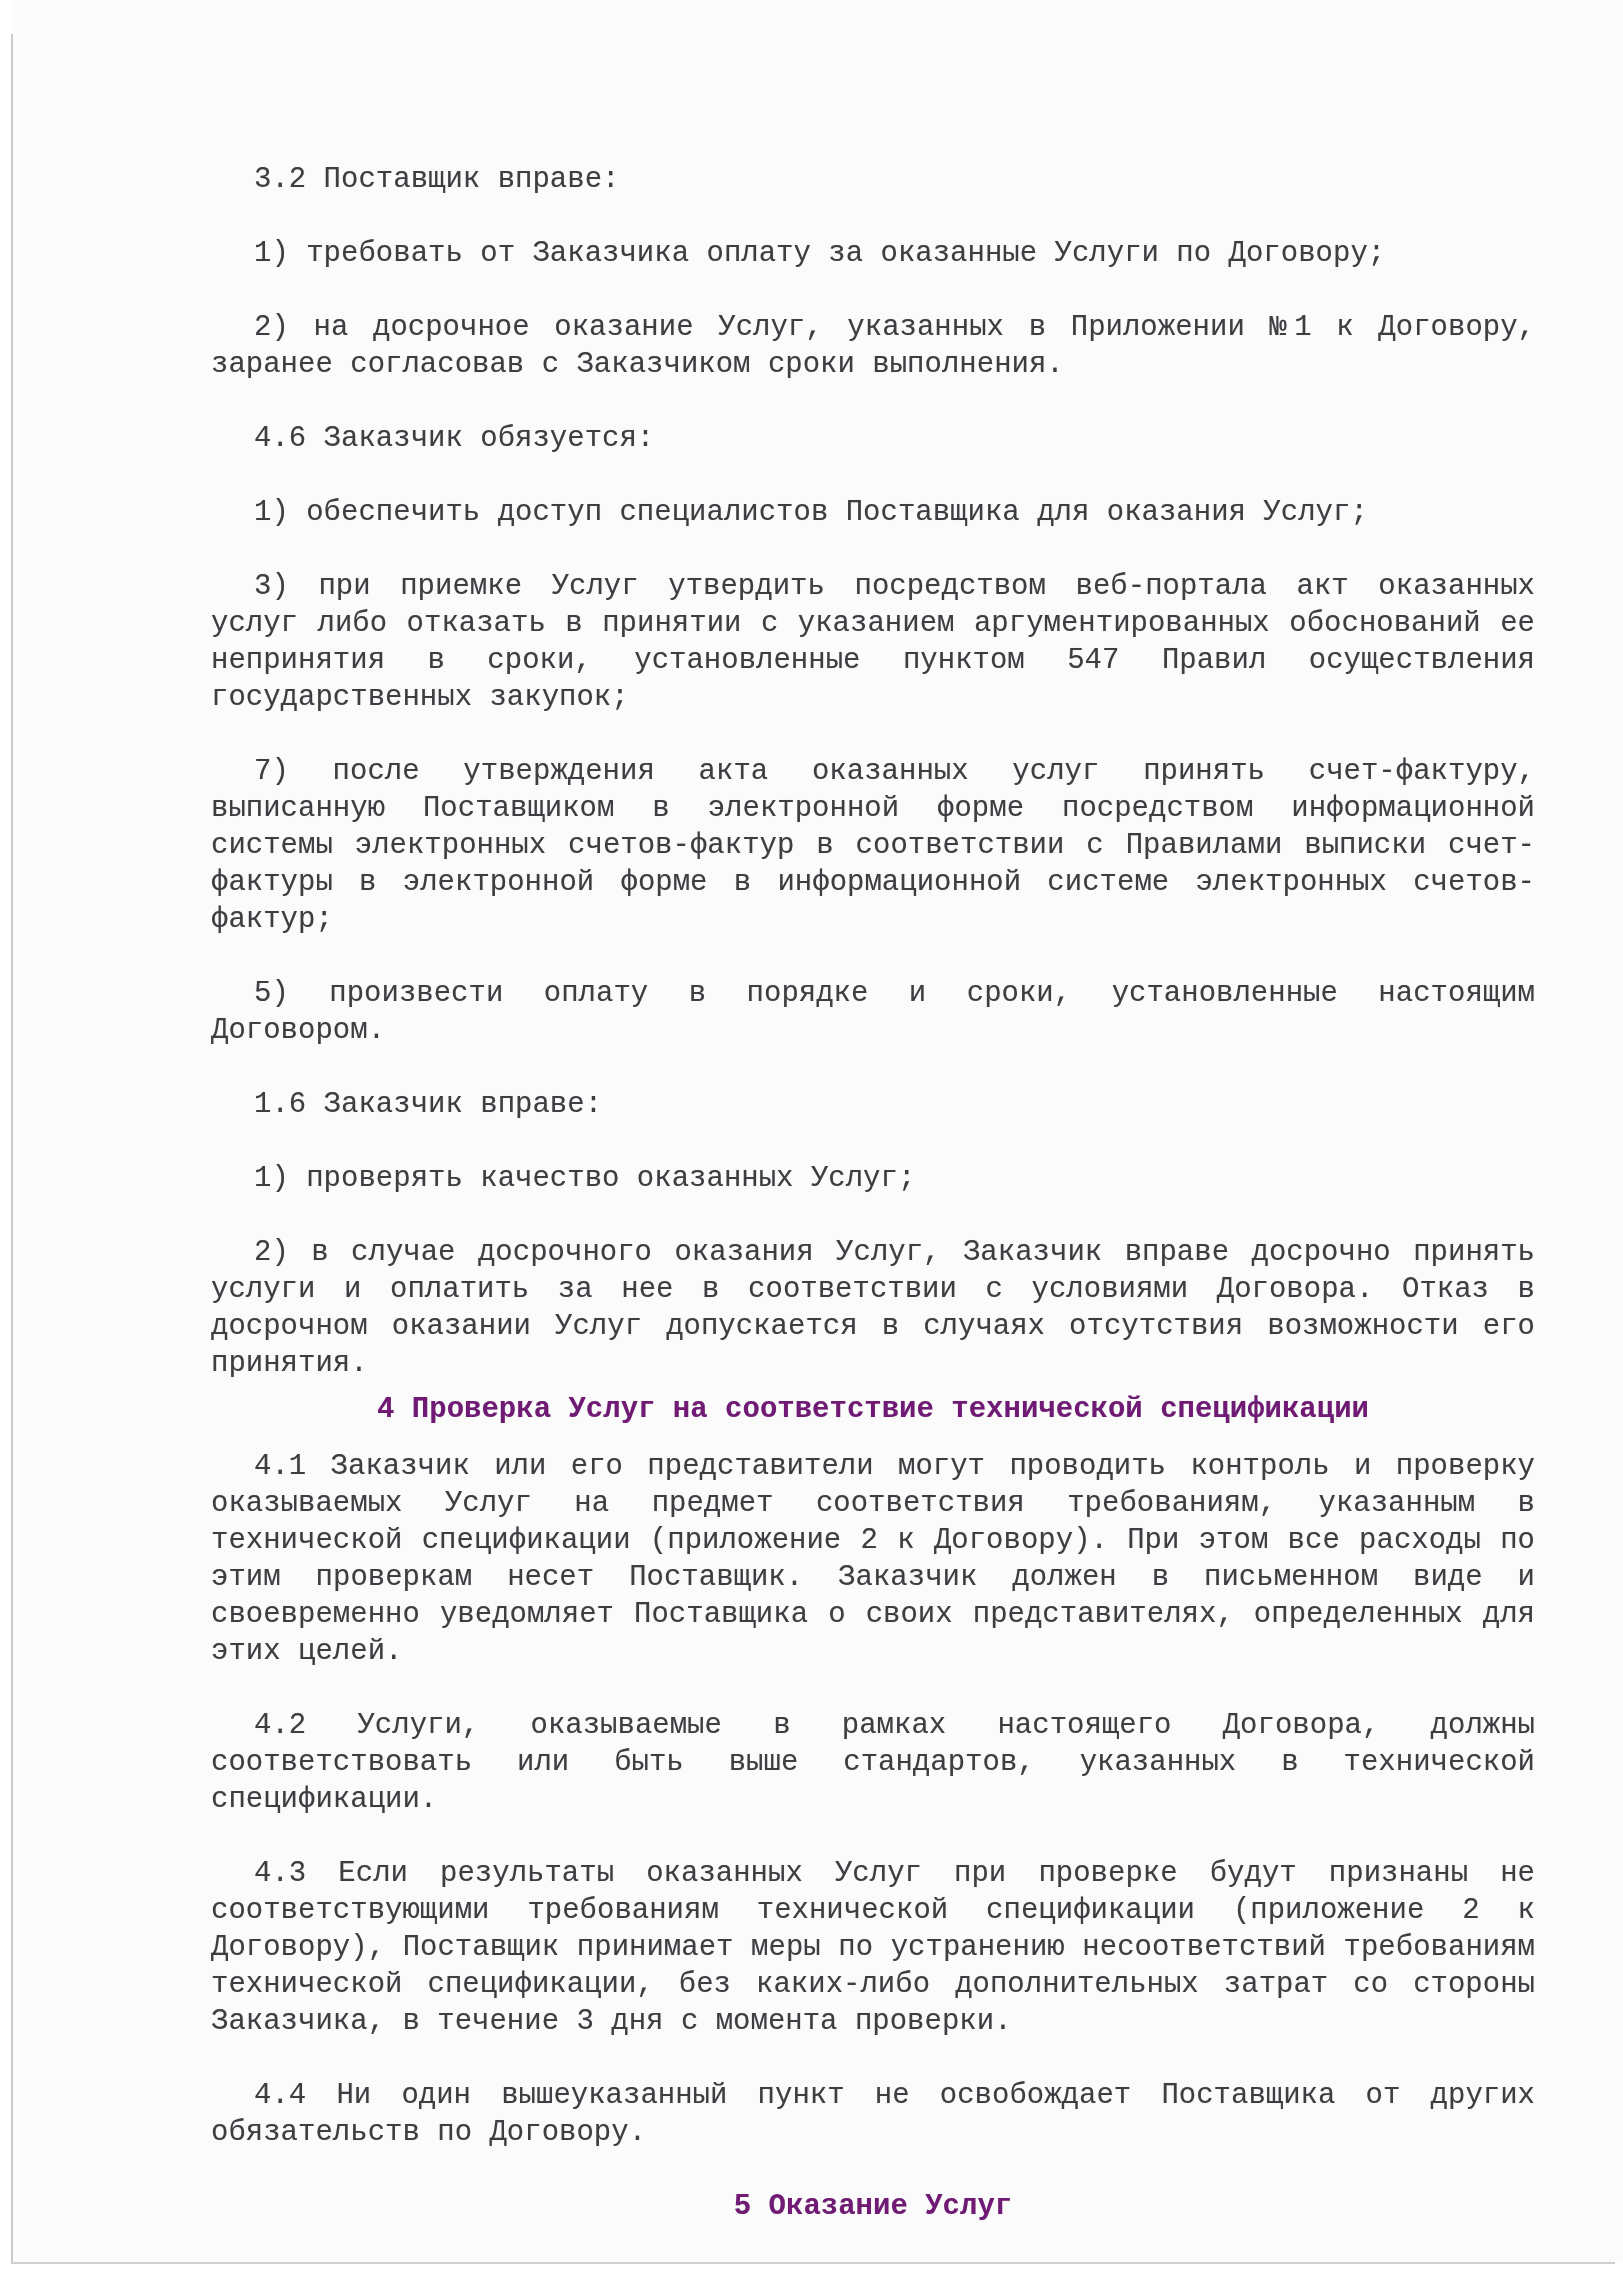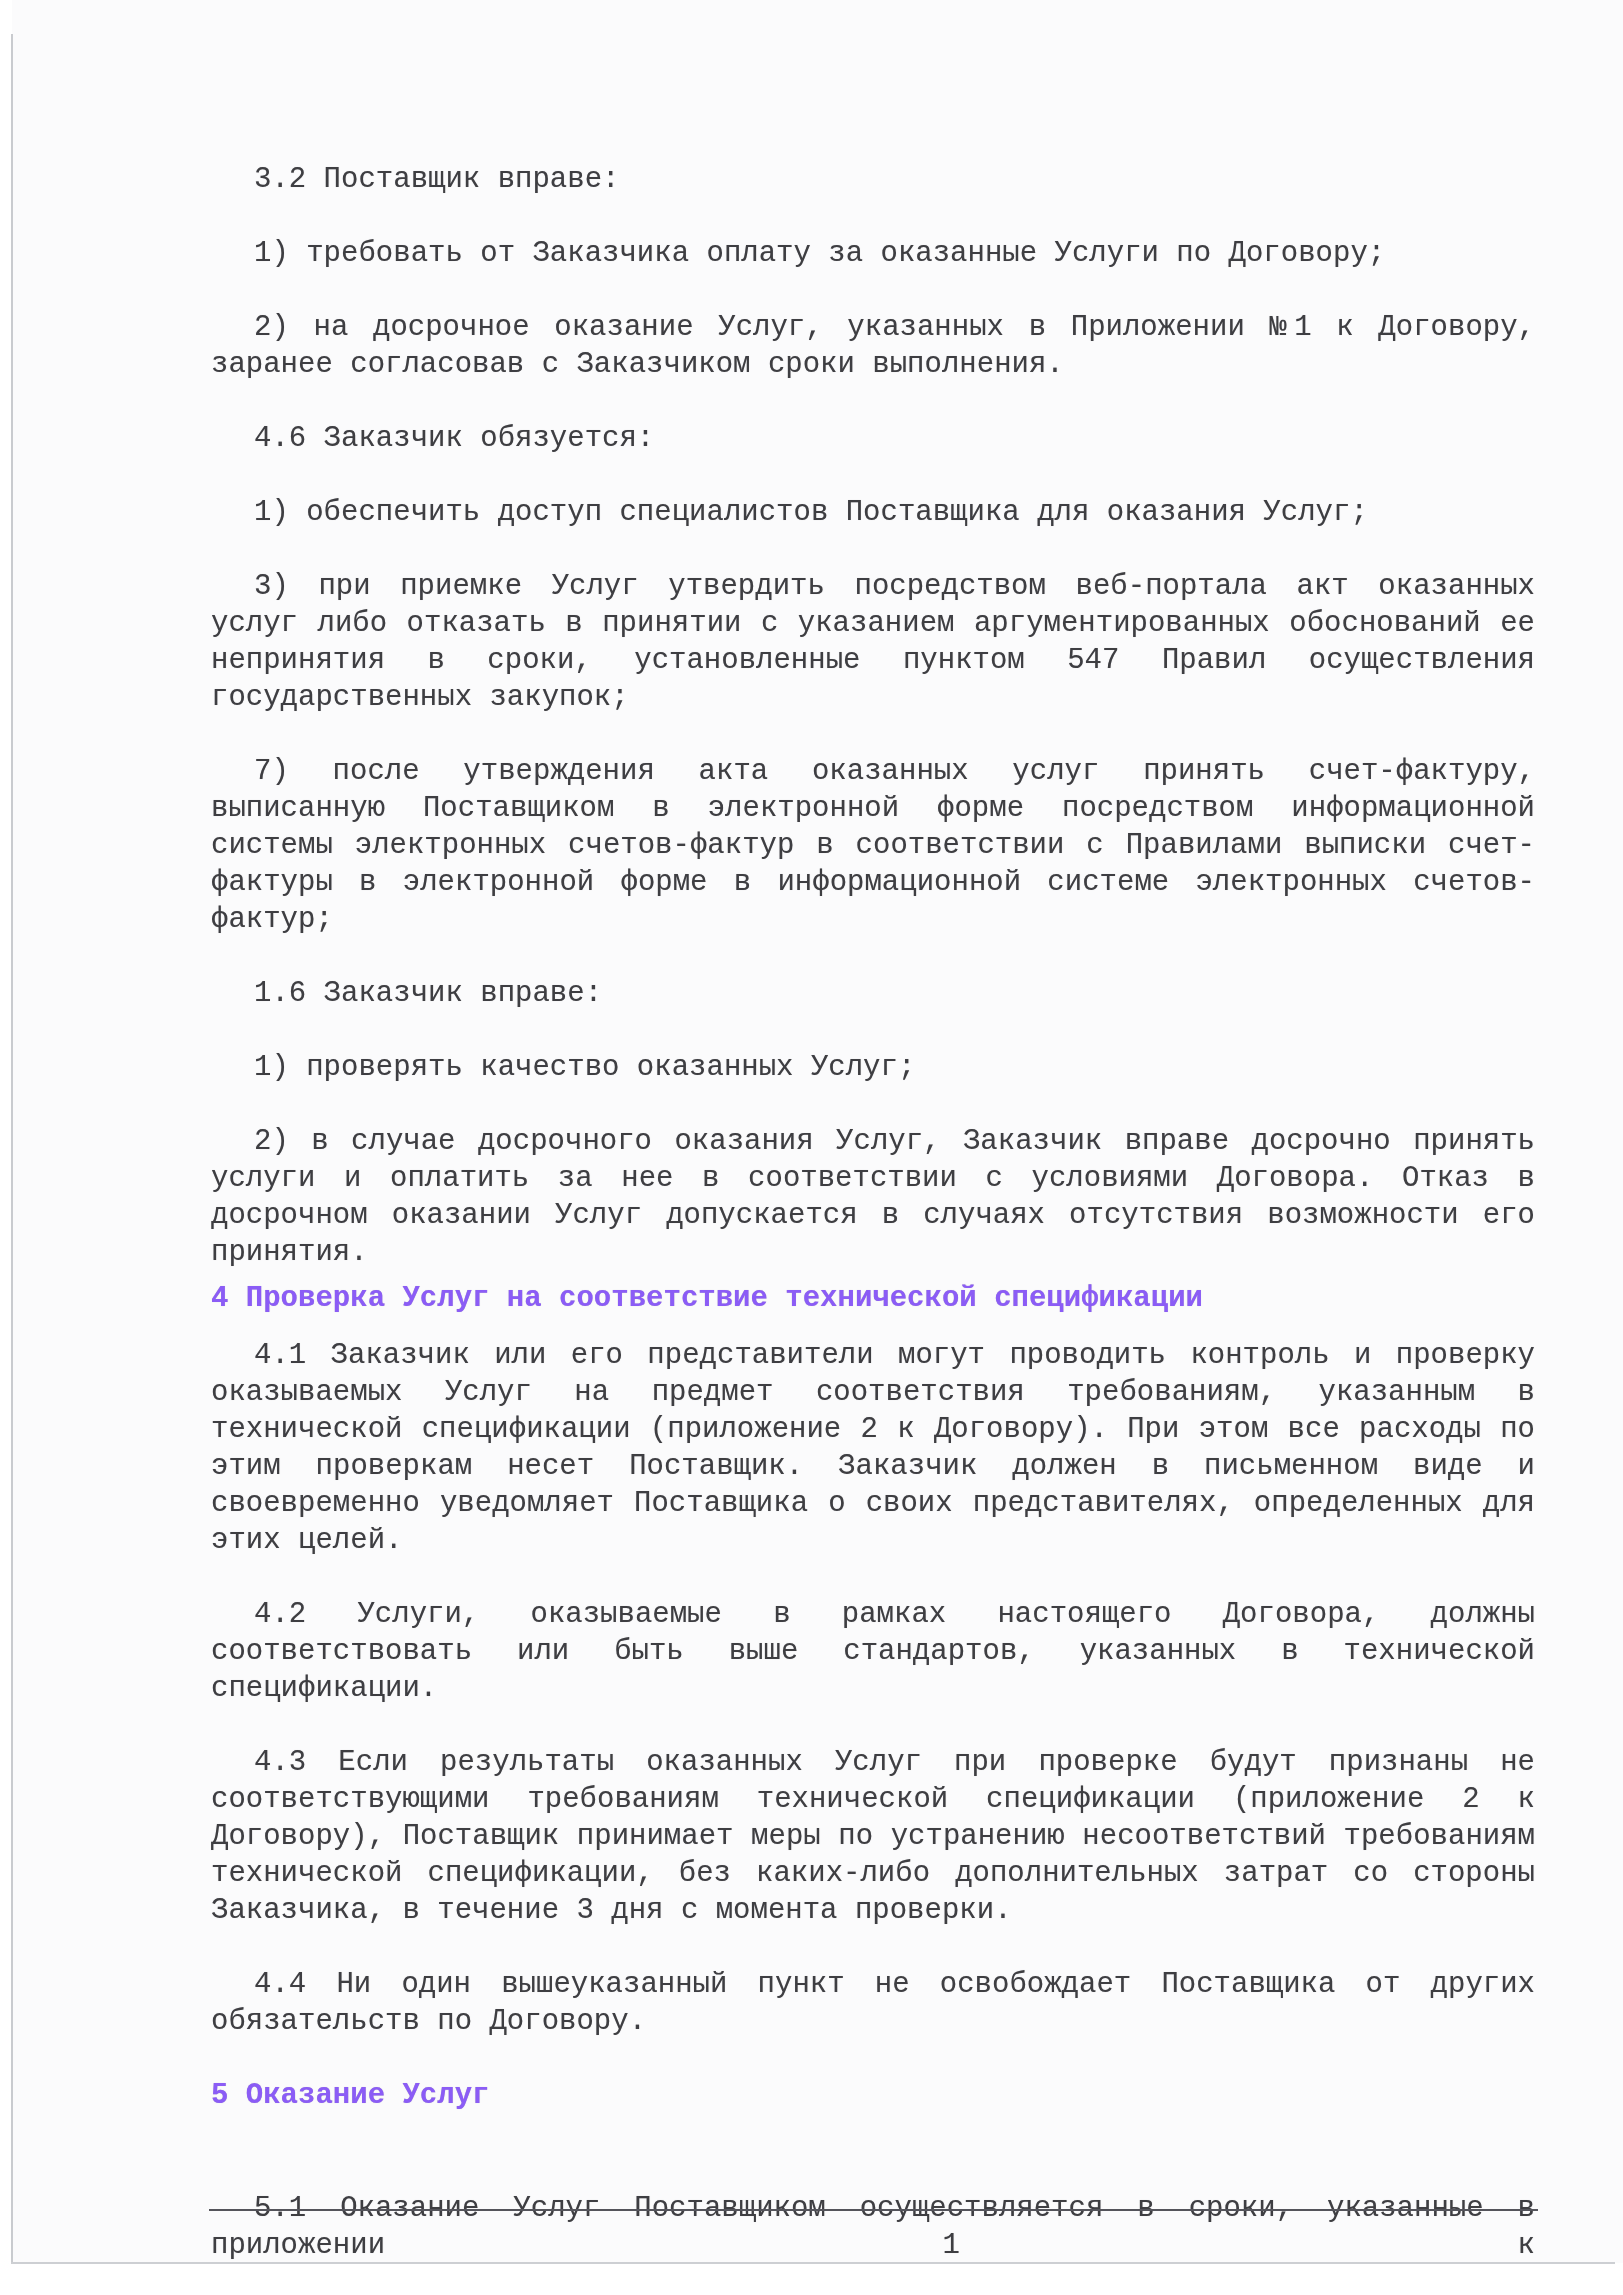--- a/index.html
+++ b/index.html
@@ -44,22 +44,23 @@
   }
   .content p {
     margin: 0 0 37px 0;
     text-indent: 43px;
     font-family: Liberation Mono, monospace;
   }
   .content p.tight { margin-bottom: 9.2px; }
   .content .heading {
     margin: 0 0 19.6px 0;
     text-indent: 0;
+    text-align: center;
     font-weight: bold;
-    color: #8b5cf6;
+    color: #701a75;
   }
   .content .heading.gap-after { margin-bottom: 76px; }
   .clause-51 {
     position: relative;
     text-align: justify;
     text-align-last: justify;
     margin-bottom: 0 !important;
   }
   .strike-line {
     position: absolute;
@@ -77,20 +78,21 @@
 <div class="scan-edge-bottom"></div>
 
 <div class="content">
   <p>3.2 Поставщик вправе:</p>
   <p>1) требовать от Заказчика оплату за оказанные Услуги по Договору;</p>
   <p>2) на досрочное оказание Услуг, указанных в Приложении №1 к Договору, заранее согласовав с Заказчиком сроки выполнения.</p>
   <p>4.6 Заказчик обязуется:</p>
   <p>1) обеспечить доступ специалистов Поставщика для оказания Услуг;</p>
   <p>3) при приемке Услуг утвердить посредством веб-портала акт оказанных услуг либо отказать в принятии с указанием аргументированных обоснований ее непринятия в сроки, установленные пунктом 547 Правил осуществления государственных закупок;</p>
   <p>7) после утверждения акта оказанных услуг принять счет-фактуру, выписанную Поставщиком в электронной форме посредством информационной системы электронных счетов-фактур в соответствии с Правилами выписки счет-фактуры в электронной форме в информационной системе электронных счетов-фактур;</p>
+  <p>5) произвести оплату в порядке и сроки, установленные настоящим Договором.</p>
   <p>1.6 Заказчик вправе:</p>
   <p>1) проверять качество оказанных Услуг;</p>
   <p class="tight">2) в случае досрочного оказания Услуг, Заказчик вправе досрочно принять услуги и оплатить за нее в соответствии с условиями Договора. Отказ в досрочном оказании Услуг допускается в случаях отсутствия возможности его принятия.</p>
 
   <p class="heading">4 Проверка Услуг на соответствие технической спецификации</p>
 
   <p>4.1 Заказчик или его представители могут проводить контроль и проверку оказываемых Услуг на предмет соответствия требованиям, указанным в технической спецификации (приложение 2 к Договору). При этом все расходы по этим проверкам несет Поставщик. Заказчик должен в письменном виде и своевременно уведомляет Поставщика о своих представителях, определенных для этих целей.</p>
   <p>4.2 Услуги, оказываемые в рамках настоящего Договора, должны соответствовать или быть выше стандартов, указанных в технической спецификации.</p>
   <p>4.3 Если результаты оказанных Услуг при проверке будут признаны не соответствующими требованиям технической спецификации (приложение 2 к Договору), Поставщик принимает меры по устранению несоответствий требованиям технической спецификации, без каких-либо дополнительных затрат со стороны Заказчика, в течение 3 дня с момента проверки.</p>
   <p>4.4 Ни один вышеуказанный пункт не освобождает Поставщика от других обязательств по Договору.</p>

